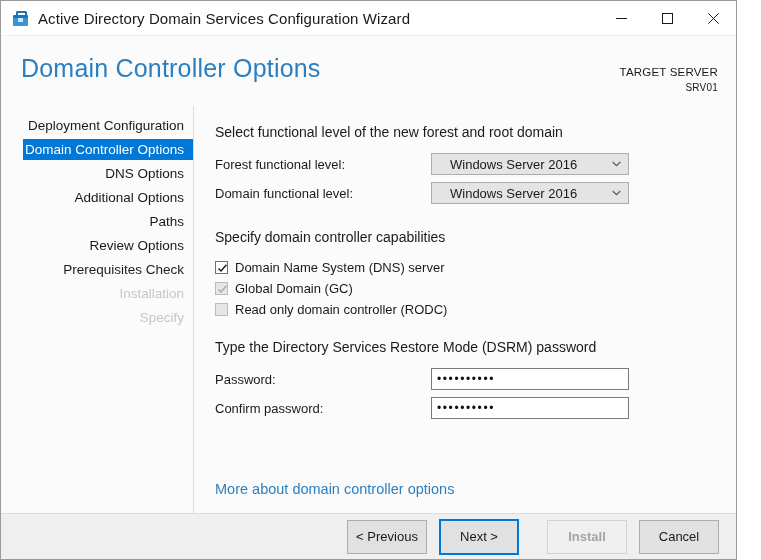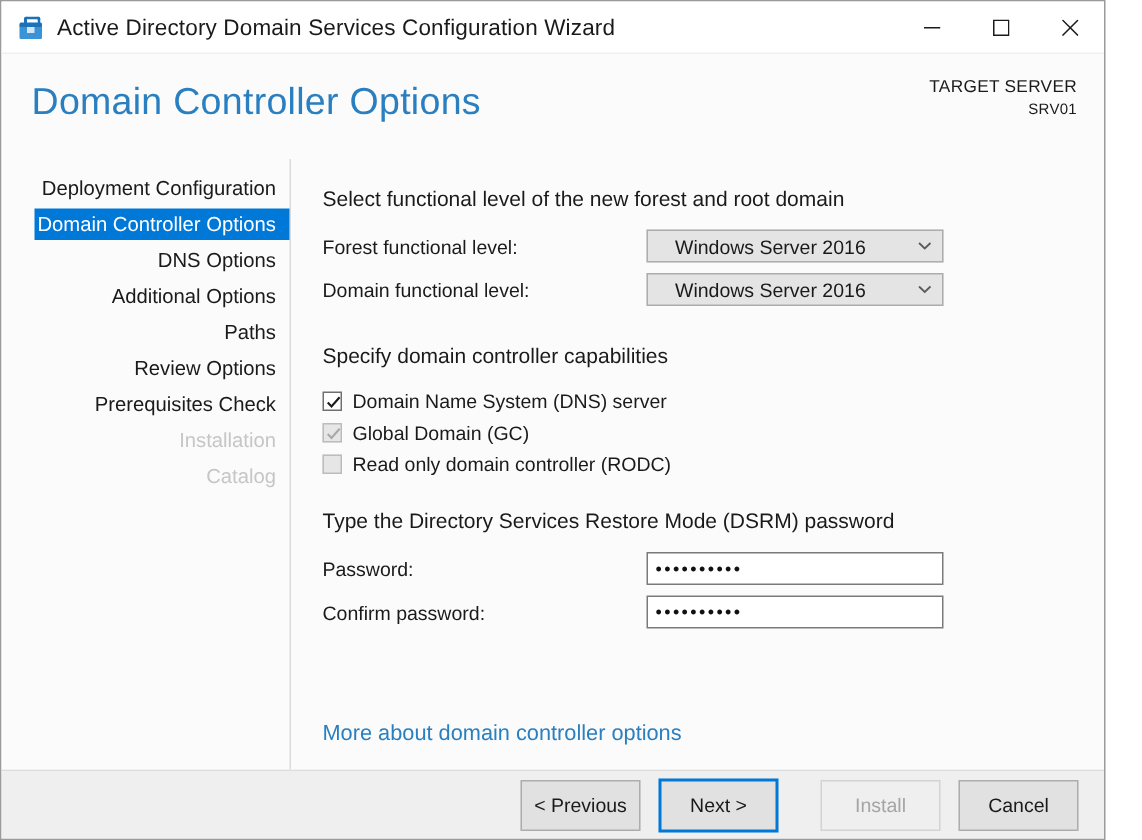--- a/index.html
+++ b/index.html
@@ -107,21 +107,21 @@
     top: 18px;
     font-size: 25px;
     color: #2a7fc0;
     font-weight: 400;
     letter-spacing: 0.2px;
     white-space: nowrap;
   }
   .target-server {
     position: absolute;
     right: 18px;
-    top: 14px;
+    top: 28px;
     text-align: right;
     line-height: 1.45;
   }
   .target-server .ts-label {
     font-size: 11.5px;
     color: #1a1a1a;
     letter-spacing: 0.2px;
     display: block;
   }
   .target-server .ts-name {
@@ -314,21 +314,21 @@
     padding: 16px;
   }
   .btn.focused {
     border: 2px solid #0078d7;
   }
   .btn.disabled {
     background: #efefef;
     border-color: #d3d3d3;
     color: #a4a4a4;
   }
-  .btn.gap { margin-left: 28px; }
+  .btn.gap { margin-left: 28px; font-weight: bold; }
 </style>
 </head>
 <body>
 
 <div class="window">
 
   <div class="titlebar">
     <div class="title-icon">
       <div class="tb-handle"></div>
       <div class="tb-body"></div>
@@ -368,21 +368,21 @@
 
     <div class="sidebar">
       <div class="nav-item">Deployment Configuration</div>
       <div class="nav-item selected">Domain Controller Options</div>
       <div class="nav-item">DNS Options</div>
       <div class="nav-item">Additional Options</div>
       <div class="nav-item">Paths</div>
       <div class="nav-item">Review Options</div>
       <div class="nav-item">Prerequisites Check</div>
       <div class="nav-item disabled">Installation</div>
-      <div class="nav-item disabled">Catalog</div>
+      <div class="nav-item disabled">Specify</div>
     </div>
 
     <div class="content">
 
       <div class="section-label">Select functional level of the new forest and root domain</div>
 
       <div class="field-row">
         <div class="field-label">Forest functional level:</div>
         <div class="combo">
           <span class="combo-text">Windows Server 2016</span>

